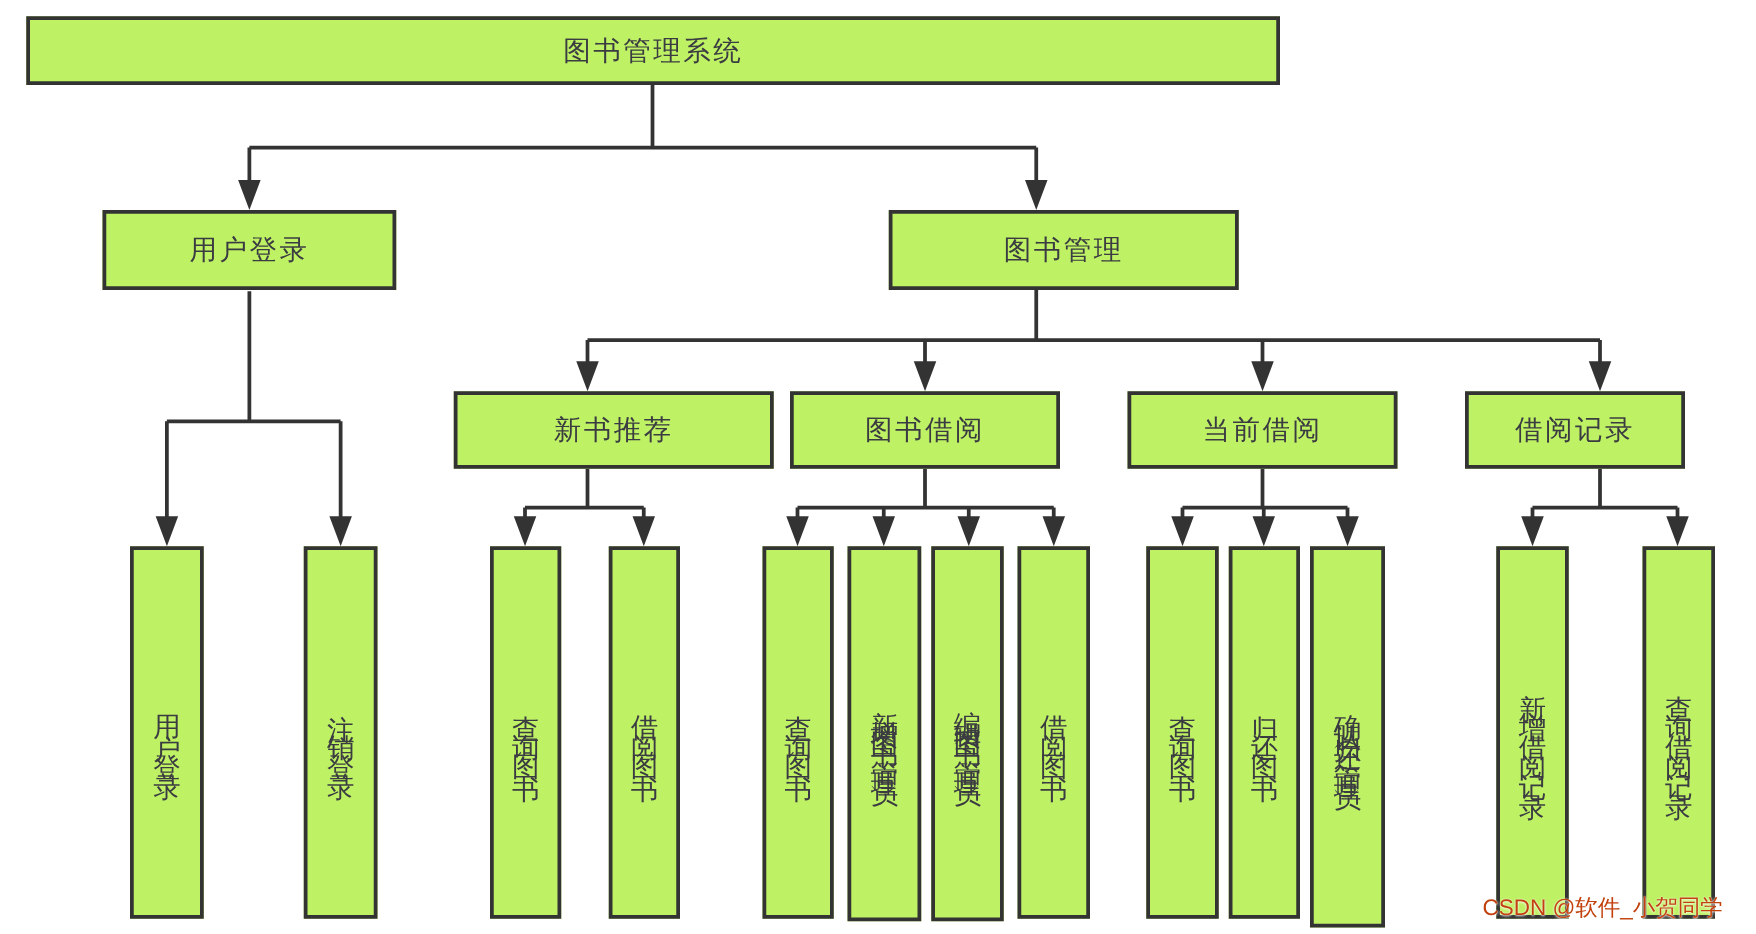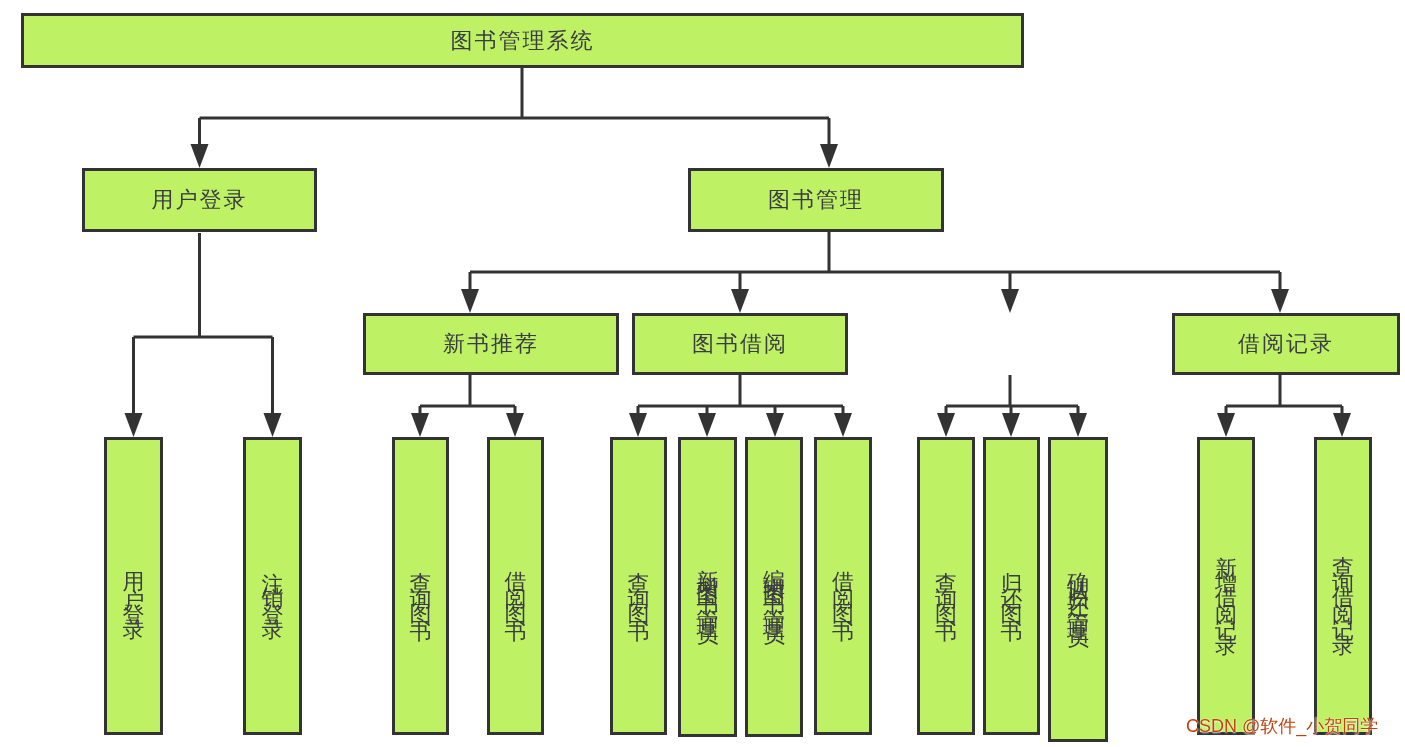--- a/index.html
+++ b/index.html
@@ -107,31 +107,34 @@
     </g>
   </svg>
 
   <div class="box" style="left:21px; top:13px; width:1003px; height:55px;">
     <span class="lbl">图书管理系统</span>
   </div>
 
   <div class="box" style="left:82px; top:168px; width:235px; height:64px;">
     <span class="lbl">用户登录</span>
   </div>
-  <div class="box" style="left:688px; top:168px; width:256px; height:64px;text-align:right;">
+  <div class="box" style="left:711px; top:168px; width:280px; height:64px;text-align:right;">
     <span class="lbl">图书管理</span>
   </div>
 
   <div class="box" style="left:363px; top:313px; width:256px; height:62px;">
     <span class="lbl">新书推荐</span>
   </div>
   <div class="box" style="left:632px; top:313px; width:216px; height:62px;">
     <span class="lbl">图书借阅</span>
   </div>
-  <div class="box" style="left:1172px; top:313px; width:228px; height:62px;">
+  <div class="box" style="left:902px; top:313px; width:216px; height:62px;">
+    <span class="lbl">当前借阅</span>
+  </div>
+  <div class="box" style="left:1172px; top:313px; width:176px; height:62px;">
     <span class="lbl">借阅记录</span>
   </div>
 
   <div class="box leaf" style="left:104px; top:437px; width:59px; height:298px;">
     <span class="lbl">用户登录</span>
   </div>
   <div class="box leaf" style="left:243px; top:437px; width:59px; height:298px;">
     <span class="lbl">注销登录</span>
   </div>
 

